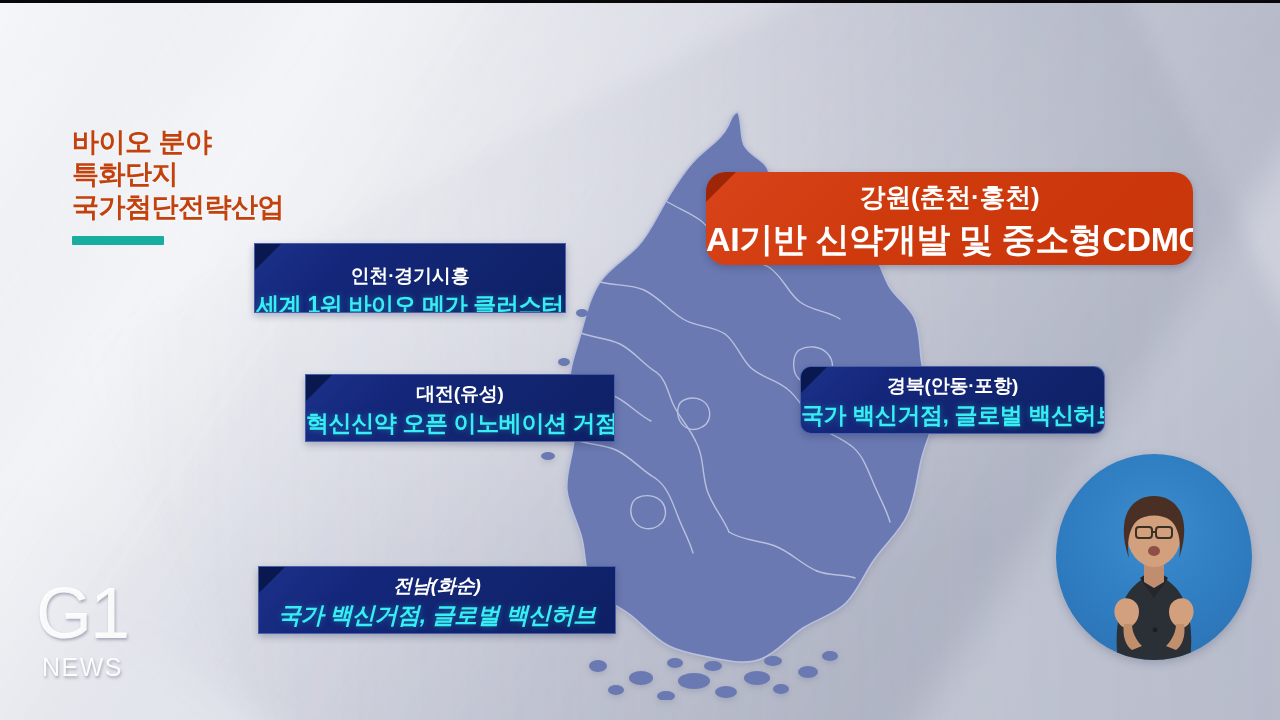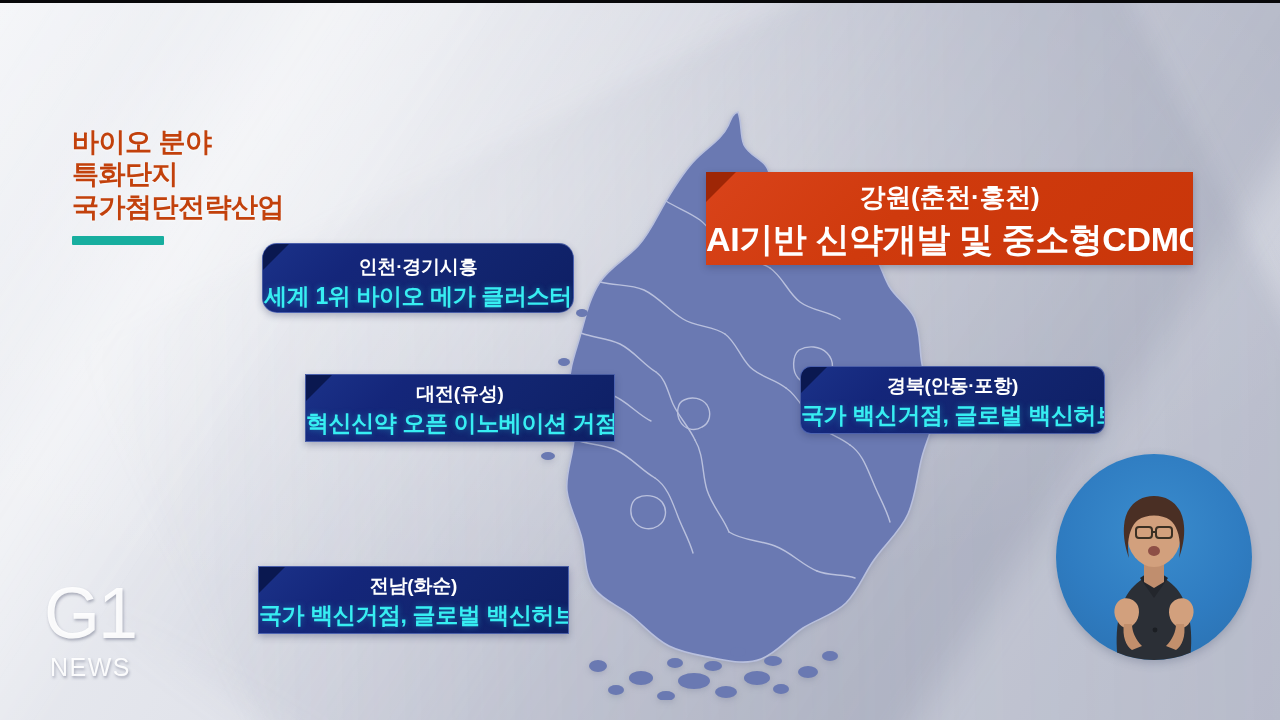--- a/index.html
+++ b/index.html
@@ -86,32 +86,32 @@
   .callout.blue .ln2 { font-size:23px; color:#37eef2; text-shadow:0 0 6px rgba(40,230,240,.35); }
 
   
   .callout.orange {
     background:linear-gradient(135deg,#d9431a 0%,#cf3a0d 40%,#c9360a 100%);
   }
   .callout.orange .corner { border-width:30px 30px 0 0; border-color:#9e2606 transparent transparent transparent; }
   .callout.orange .ln1 { font-size:26px; }
   .callout.orange .ln2 { font-size:34px; color:#ffffff;text-align:center; }
 
-  #callout-incheon  { left:262px; top:243px; width:312px; height:70px; padding-top:10px;border-radius:15px; }
-  #callout-gangwon  { left:706px; top:172px; width:487px; height:93px; padding-top:8px; }
+  #callout-incheon  { left:254px; top:243px; width:312px; height:70px; padding-top:19px; }
+  #callout-gangwon  { left:706px; top:172px; width:487px; height:93px; padding-top:8px;border-radius:20px; }
   #callout-daejeon  { left:305px; top:374px; width:310px; height:68px; padding-top:6px; }
   #callout-gyeongbuk{ left:800px; top:366px; width:305px; height:68px; padding-top:6px;border-radius:11px; }
-  #callout-jeonnam  { left:258px; top:566px; width:311px; height:68px; padding-top:6px; }
+  #callout-jeonnam  { left:258px; top:566px; width:358px; height:68px; padding-top:6px;font-style:italic; }
 
   #callout-incheon .ln2, #callout-daejeon .ln2,
   #callout-gyeongbuk .ln2, #callout-jeonnam .ln2 { margin-top:1px; }
   #callout-gangwon .ln2 { margin-top:2px; }
 
   
-  #watermark { position:absolute; left:44px; top:583px; width:180px; }
+  #watermark { position:absolute; left:36px; top:583px; width:180px; }
   #wm-mark {
     font-size:72px; font-weight:400; line-height:.86; color:rgba(255,255,255,.93);
     letter-spacing:-2px; text-shadow:1px 2px 3px rgba(90,96,120,.45);
   }
   #wm-sub {
     margin-top:8px; margin-left:6px; font-size:25px; font-weight:400;
     letter-spacing:1.5px; color:rgba(255,255,255,.93);
     text-shadow:1px 2px 3px rgba(90,96,120,.45);
   }
 

